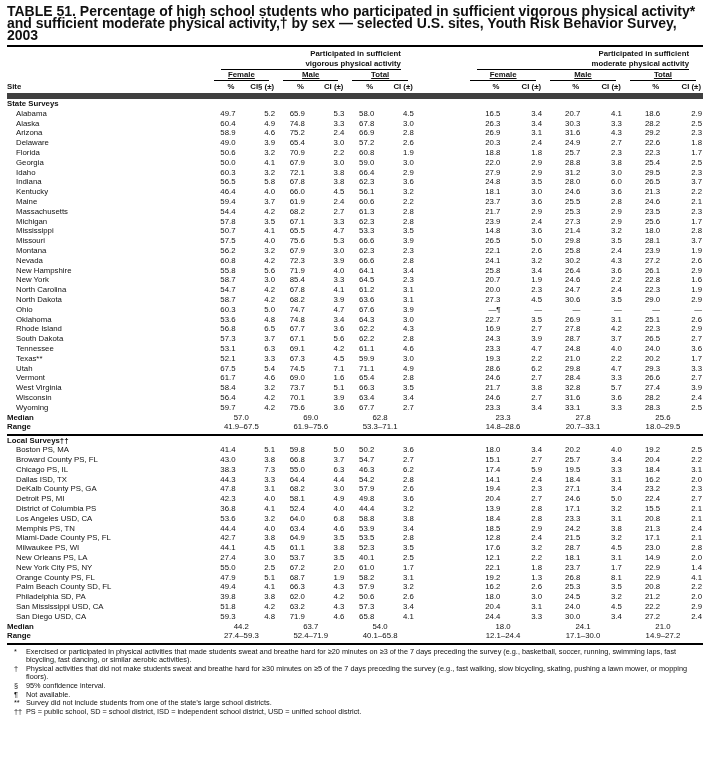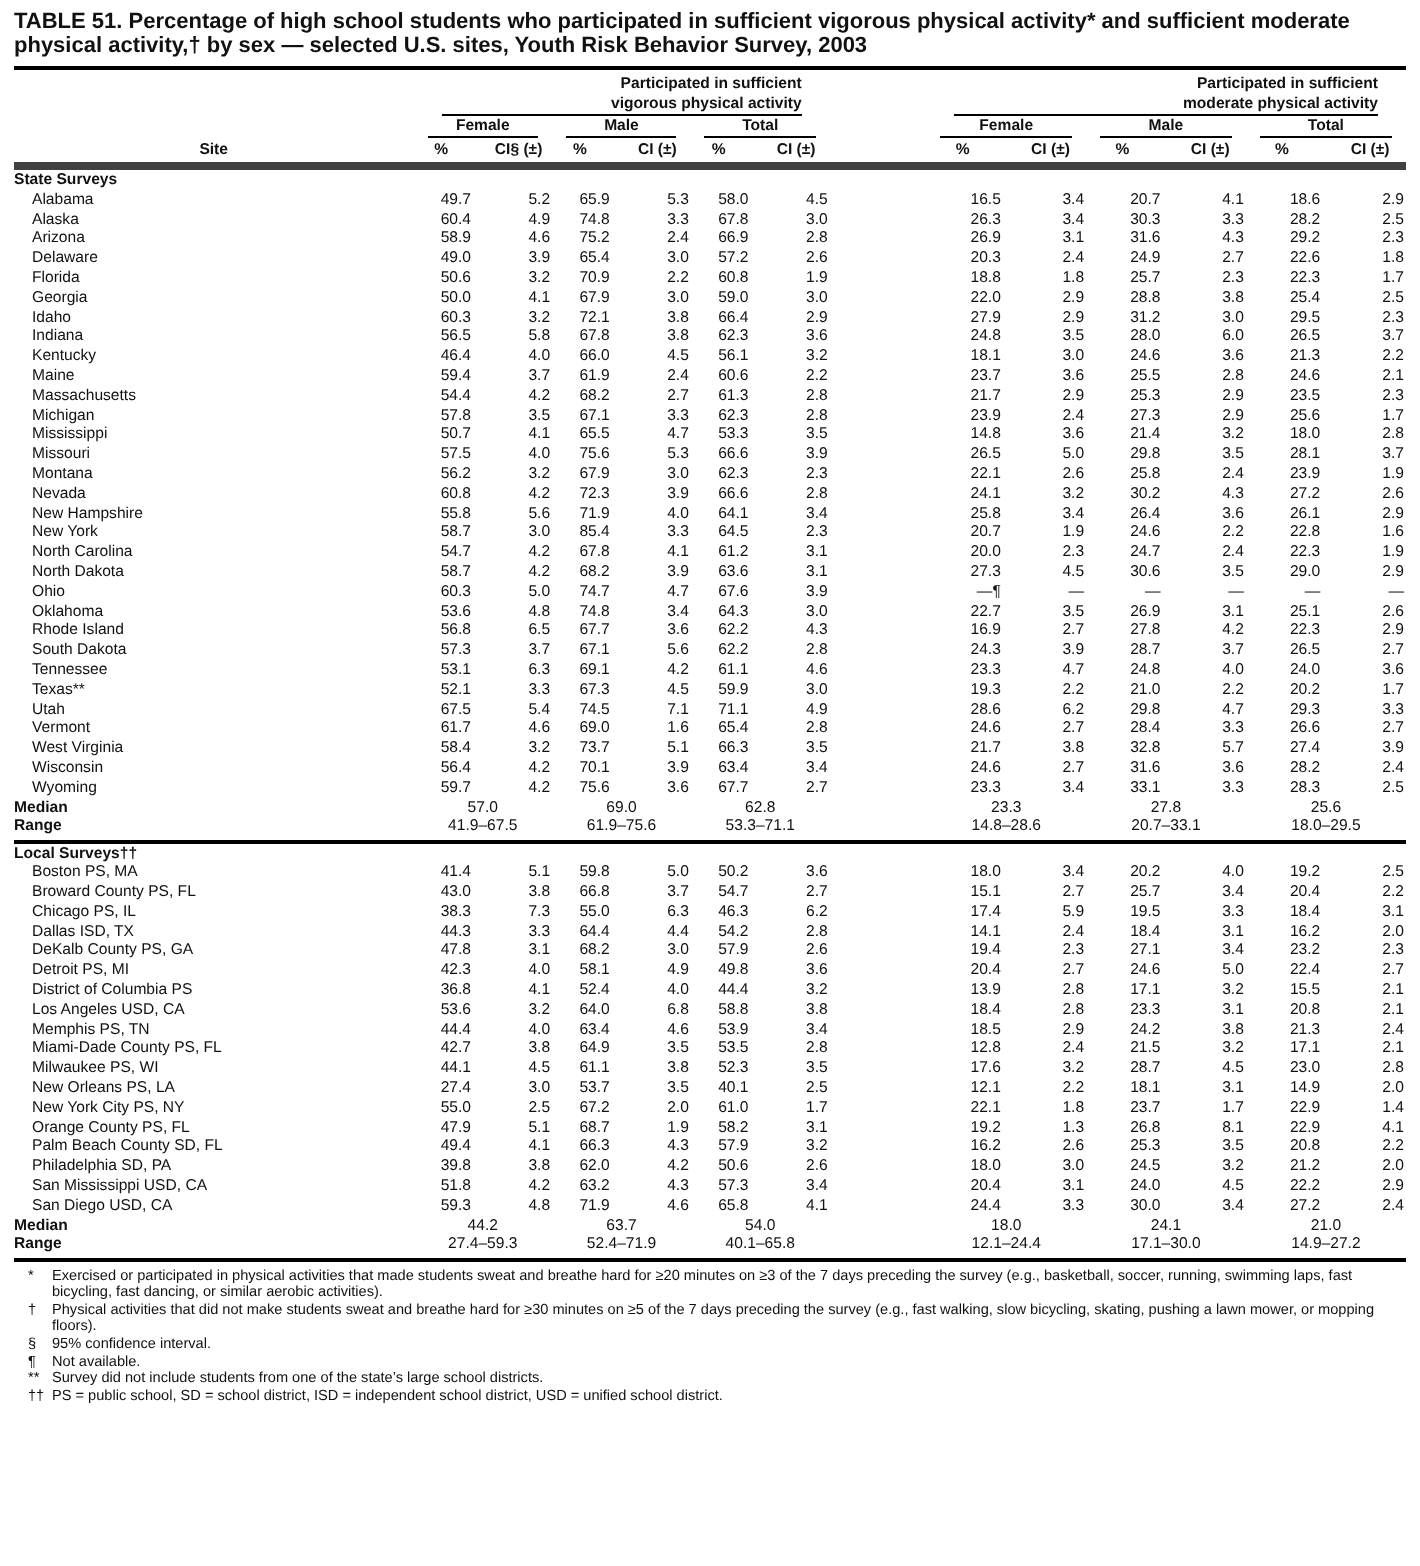--- a/index.html
+++ b/index.html
@@ -5,35 +5,35 @@
   html,body{margin:0;padding:0;background:#fff;}
   body{
     width:710px;height:783px;
     font-family:"Liberation Sans","DejaVu Sans",sans-serif;
     color:#111;
     -webkit-font-smoothing:antialiased;
     overflow:hidden;
   }
   .page{padding:5px 7px 0 7px;}
   .title{
-    font-size:11px;font-weight:bold;line-height:12px;
+    font-size:14px;font-weight:bold;line-height:12px;
     letter-spacing:0px;margin:0 0 4px 0;
   }
   table{border-collapse:collapse;table-layout:fixed;width:696px;}
   thead{border-top:2.5px solid #000;}
   th,td{font-size:7.8px;line-height:1.22;padding:0;margin:0;vertical-align:bottom;font-weight:normal;}
   
   th.group{font-weight:bold;text-align:right;padding-top:2px;}
   th.group .glabel{display:block;margin:0 14px;padding-bottom:1px;border-bottom:1.2px solid #000;}
   th.sex{font-weight:bold;text-align:center;}
-  th.sex .slabel{display:block;margin:0 7px;padding-bottom:0px;border-bottom:1.2px solid #000;}
+  th.sex .slabel{display:block;margin:0 7px;padding-bottom:0px;border-bottom:1.2px solid #000;text-decoration:underline;}
   th.colhead{font-weight:bold;text-align:right;padding-right:10px;padding-top:1px;}
   th.colhead.ci{padding-right:2px;}
   th.sitehead{font-weight:bold;text-align:left;vertical-align:bottom;}
-  tr.header-bottom th{border-bottom:4px solid #404040;padding-bottom:2px;text-align:center;}
+  tr.header-bottom th{border-bottom:6px solid #404040;padding-bottom:2px;}
   
   td.section{font-weight:bold;text-align:left;padding-top:0;}
   td.site{text-align:left;padding-left:9px;white-space:nowrap;overflow:hidden;}
   td.pct{text-align:right;padding-right:9px;}
   td.ci{text-align:right;padding-right:1px;}
   td.gap{}
   tr.median td.flush, tr.range td.flush{font-weight:bold;text-align:left;}
   td.span2{text-align:center;}
   tbody tr{height:9.8px;}
   tr.lastrow td{border-bottom:2.5px solid #000;padding-bottom:2px;}

